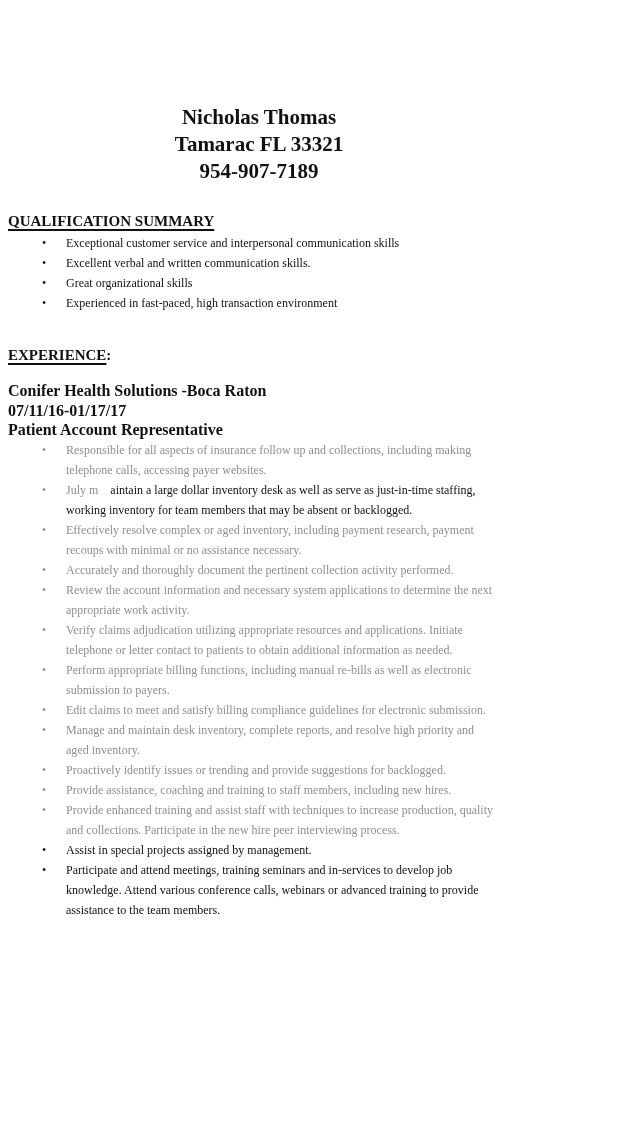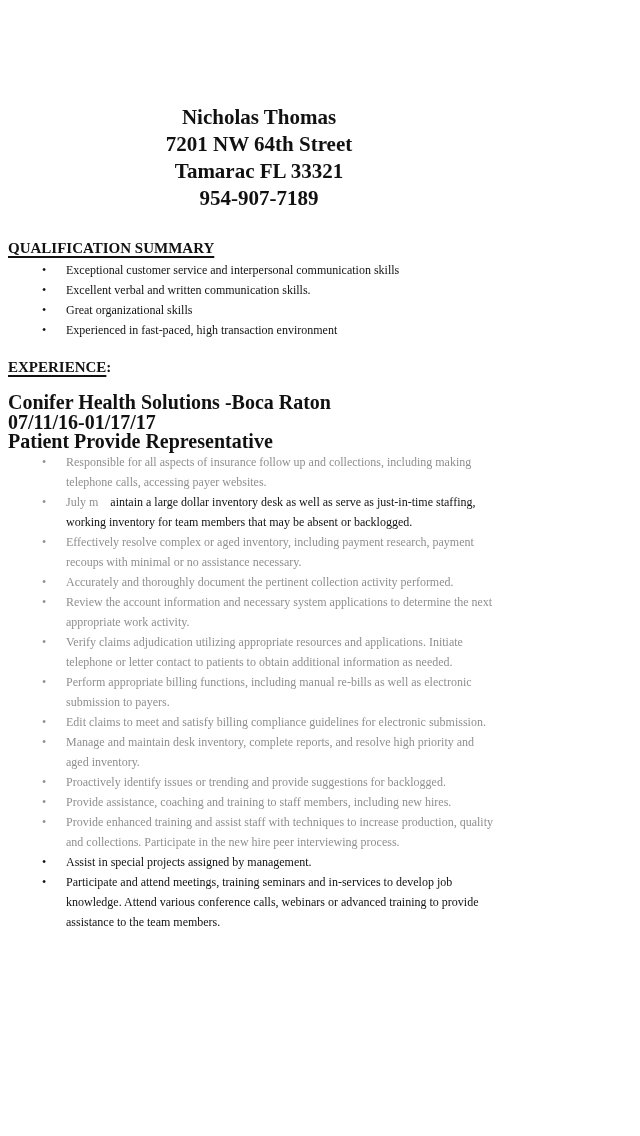--- a/index.html
+++ b/index.html
@@ -37,21 +37,21 @@
     line-height: 24px;
     font-weight: bold;
     color: var(--text-black);
   }
   .section-heading .u {
     text-decoration: underline;
     text-underline-offset: 3px;
     text-decoration-thickness: 2px;
   }
   .qual-heading { margin-top: 24px; }
-  .exp-heading  { margin-top: 15px; }
+  .exp-heading  { margin-top: 30px; }
   
   ul.bullets {
     margin: 0;
     padding: 0 24px 0 4px;
     list-style: none;
     font-size: 12px;
     line-height: 20px;
   }
   ul.bullets li {
     position: relative;
@@ -68,52 +68,51 @@
   
   .tone-black, .tone-black::before { color: var(--text-black); }
   .tone-gray,  .tone-gray::before  { color: var(--text-gray); }
   .tone-mixed::before { color: var(--text-gray); }
   .tone-mixed .lead { color: var(--text-gray); }
   .tone-mixed .rest { color: var(--text-black); margin-left: 12px; }
   
   .job-block {
     margin: 14px 0 0 8px;
     font-weight: bold;
-    font-size: 20px;
+    font-size: 16px;
     line-height: 19.5px;
     color: var(--text-black);
   }
 </style>
 </head>
 <body>
 
 <div class="page">
 
   <div class="contact-header">
     <div>Nicholas Thomas</div>
-    <div>7201 NW 64th Street</div>
     <div>Tamarac FL 33321</div>
     <div>954-907-7189</div>
   </div>
 
   <h2 class="section-heading qual-heading"><span class="u">QUALIFICATION SUMMARY</span></h2>
 
   <ul class="bullets qual-list">
     <li class="tone-black"><span>Exceptional customer service and interpersonal communication skills</span></li>
     <li class="tone-black"><span>Excellent verbal and written communication skills.</span></li>
     <li class="tone-black"><span>Great organizational skills</span></li>
     <li class="tone-black"><span>Experienced in fast-paced, high transaction environment</span></li>
   </ul>
 
   <h2 class="section-heading exp-heading"><span class="u">EXPERIENCE</span><span>:</span></h2>
 
   <div class="job-block">
     <div>Conifer Health Solutions -Boca Raton</div>
     <div>07/11/16-01/17/17</div>
-    <div>Patient Provide Representative</div>
+    <div>Patient Account Representative</div>
   </div>
 
   <ul class="bullets exp-list">
     <li class="tone-gray"><span>Responsible for all aspects of insurance follow up and collections, including making telephone calls, accessing payer websites.</span></li>
     <li class="tone-mixed"><span class="lead">July m</span><span class="rest">aintain a large dollar inventory desk as well as serve as just-in-time staffing, working inventory for team members that may be absent or backlogged.</span></li>
     <li class="tone-gray"><span>Effectively resolve complex or aged inventory, including payment research, payment recoups with minimal or no assistance necessary.</span></li>
     <li class="tone-gray"><span>Accurately and thoroughly document the pertinent collection activity performed.</span></li>
     <li class="tone-gray"><span>Review the account information and necessary system applications to determine the next appropriate work activity.</span></li>
     <li class="tone-gray"><span>Verify claims adjudication utilizing appropriate resources and applications. Initiate telephone or letter contact to patients to obtain additional information as needed.</span></li>
     <li class="tone-gray"><span>Perform appropriate billing functions, including manual re-bills as well as electronic submission to payers.</span></li>

